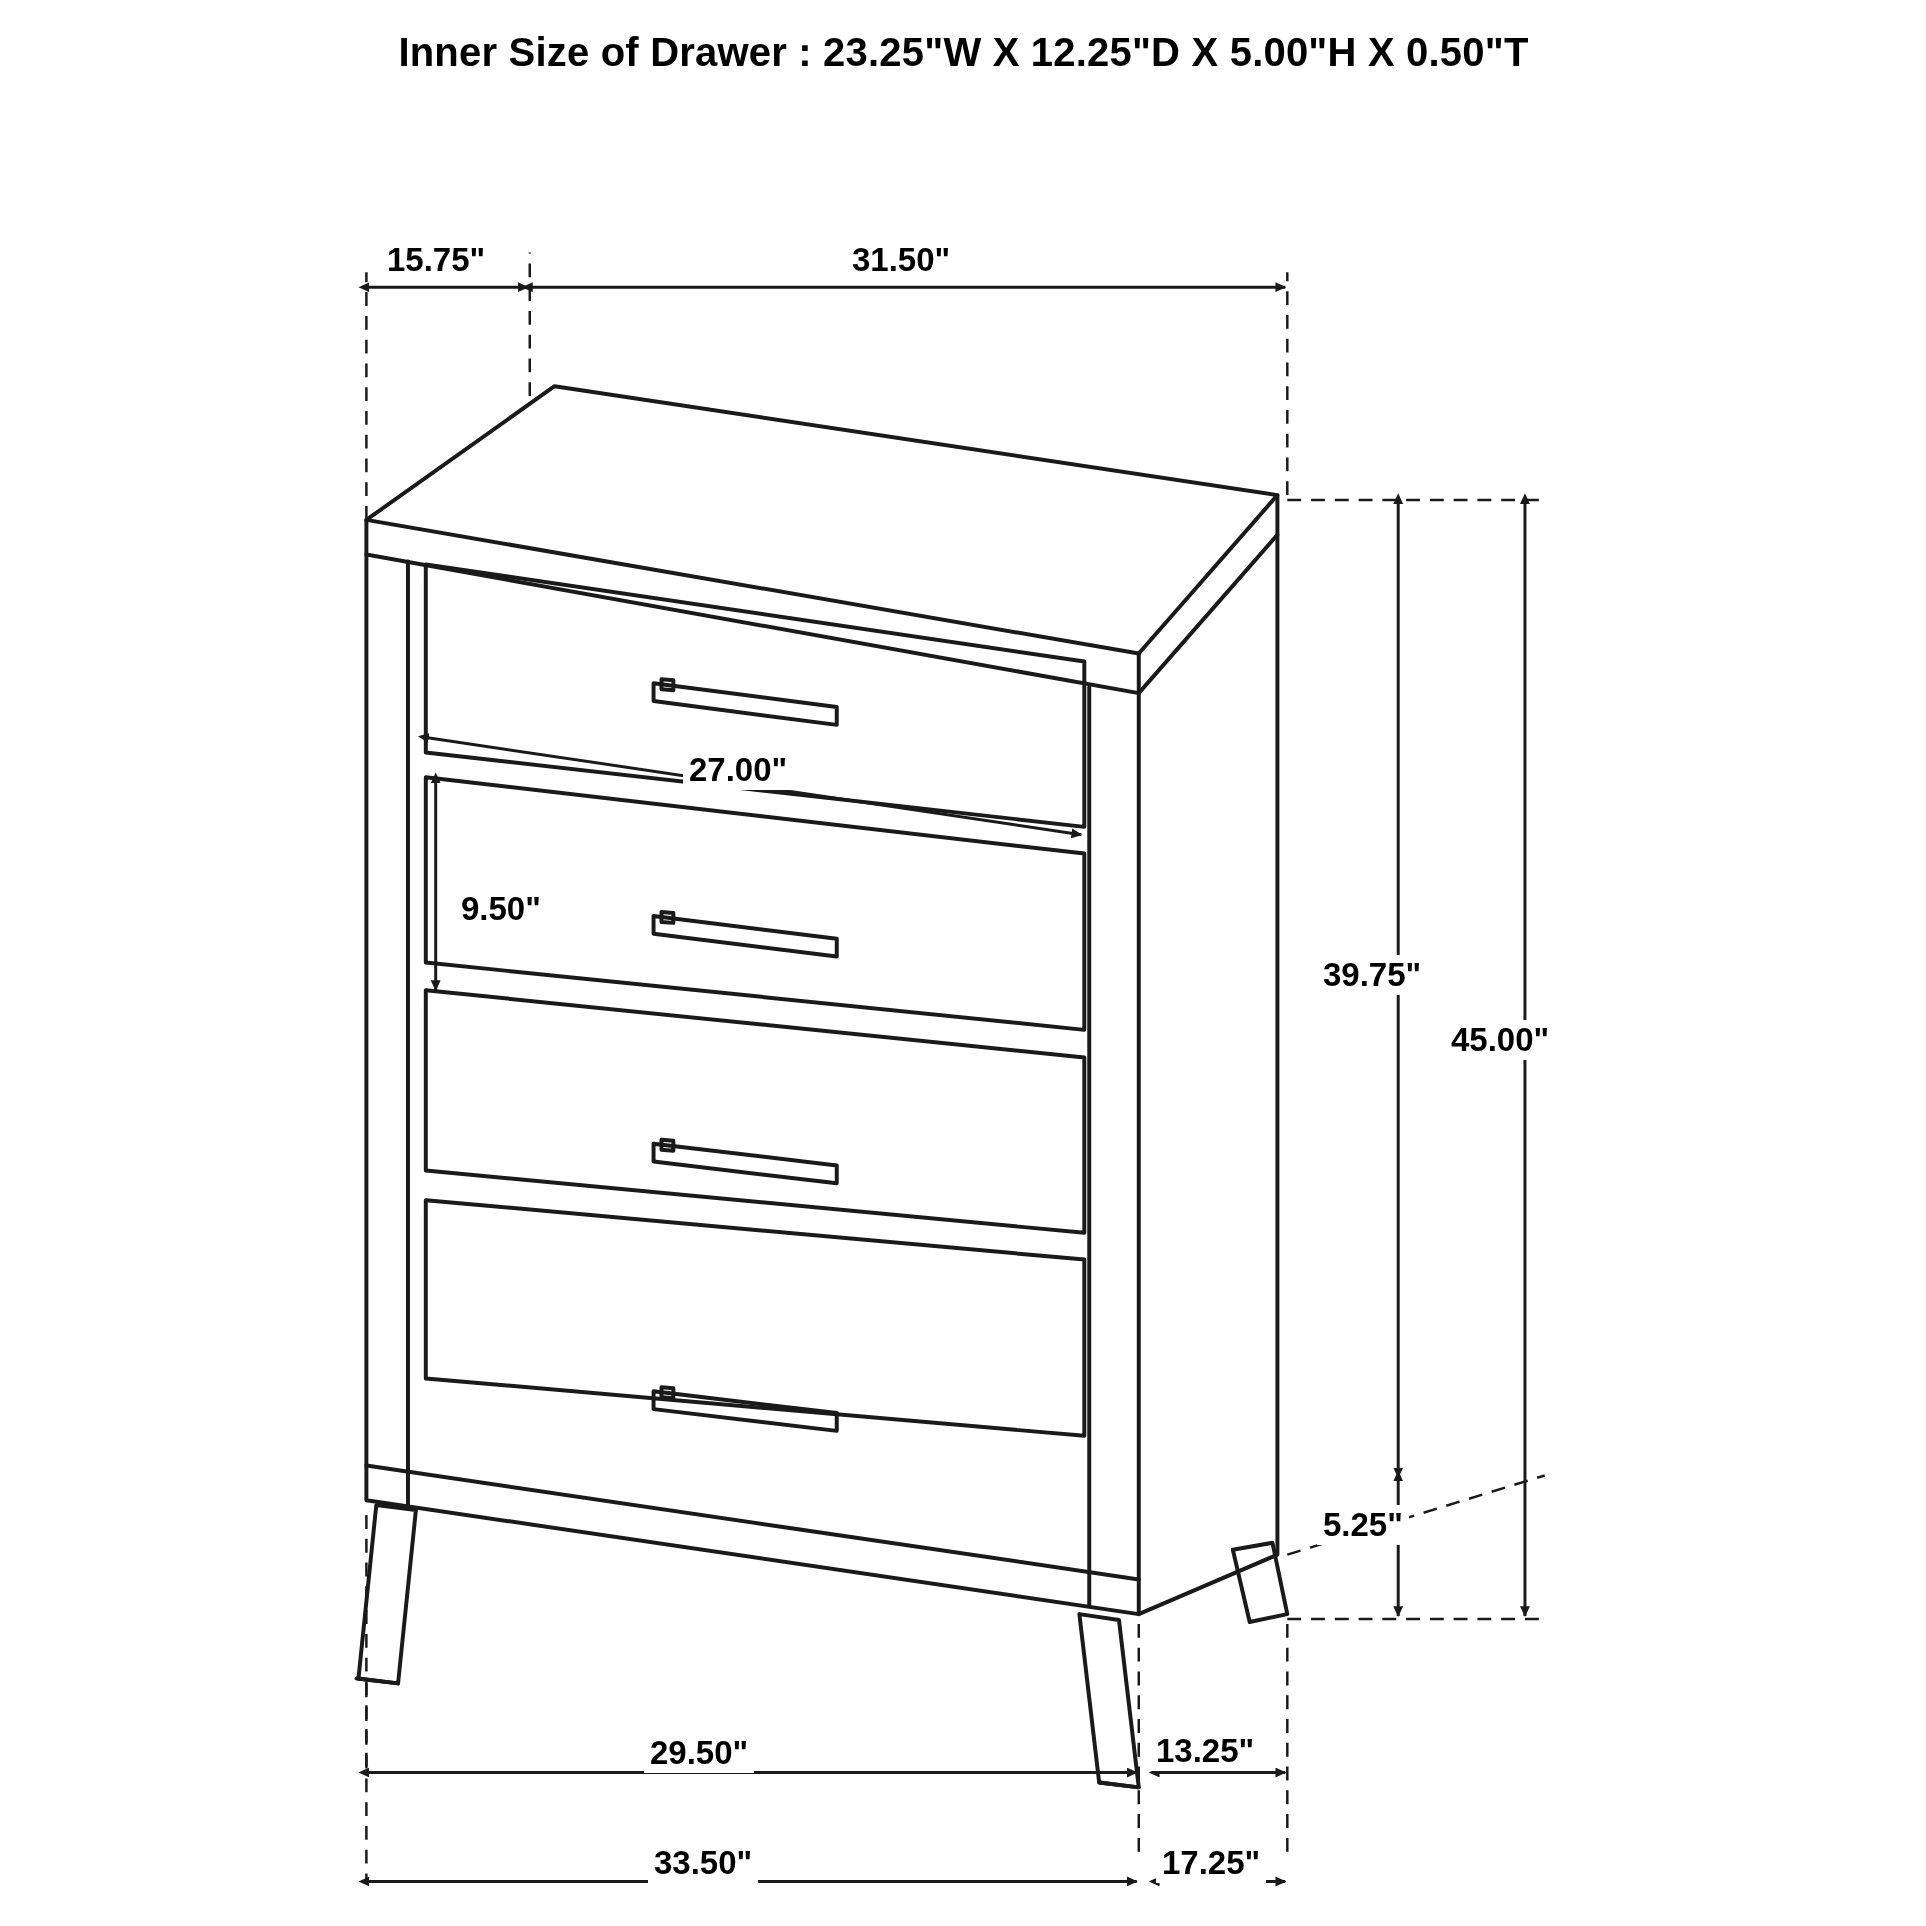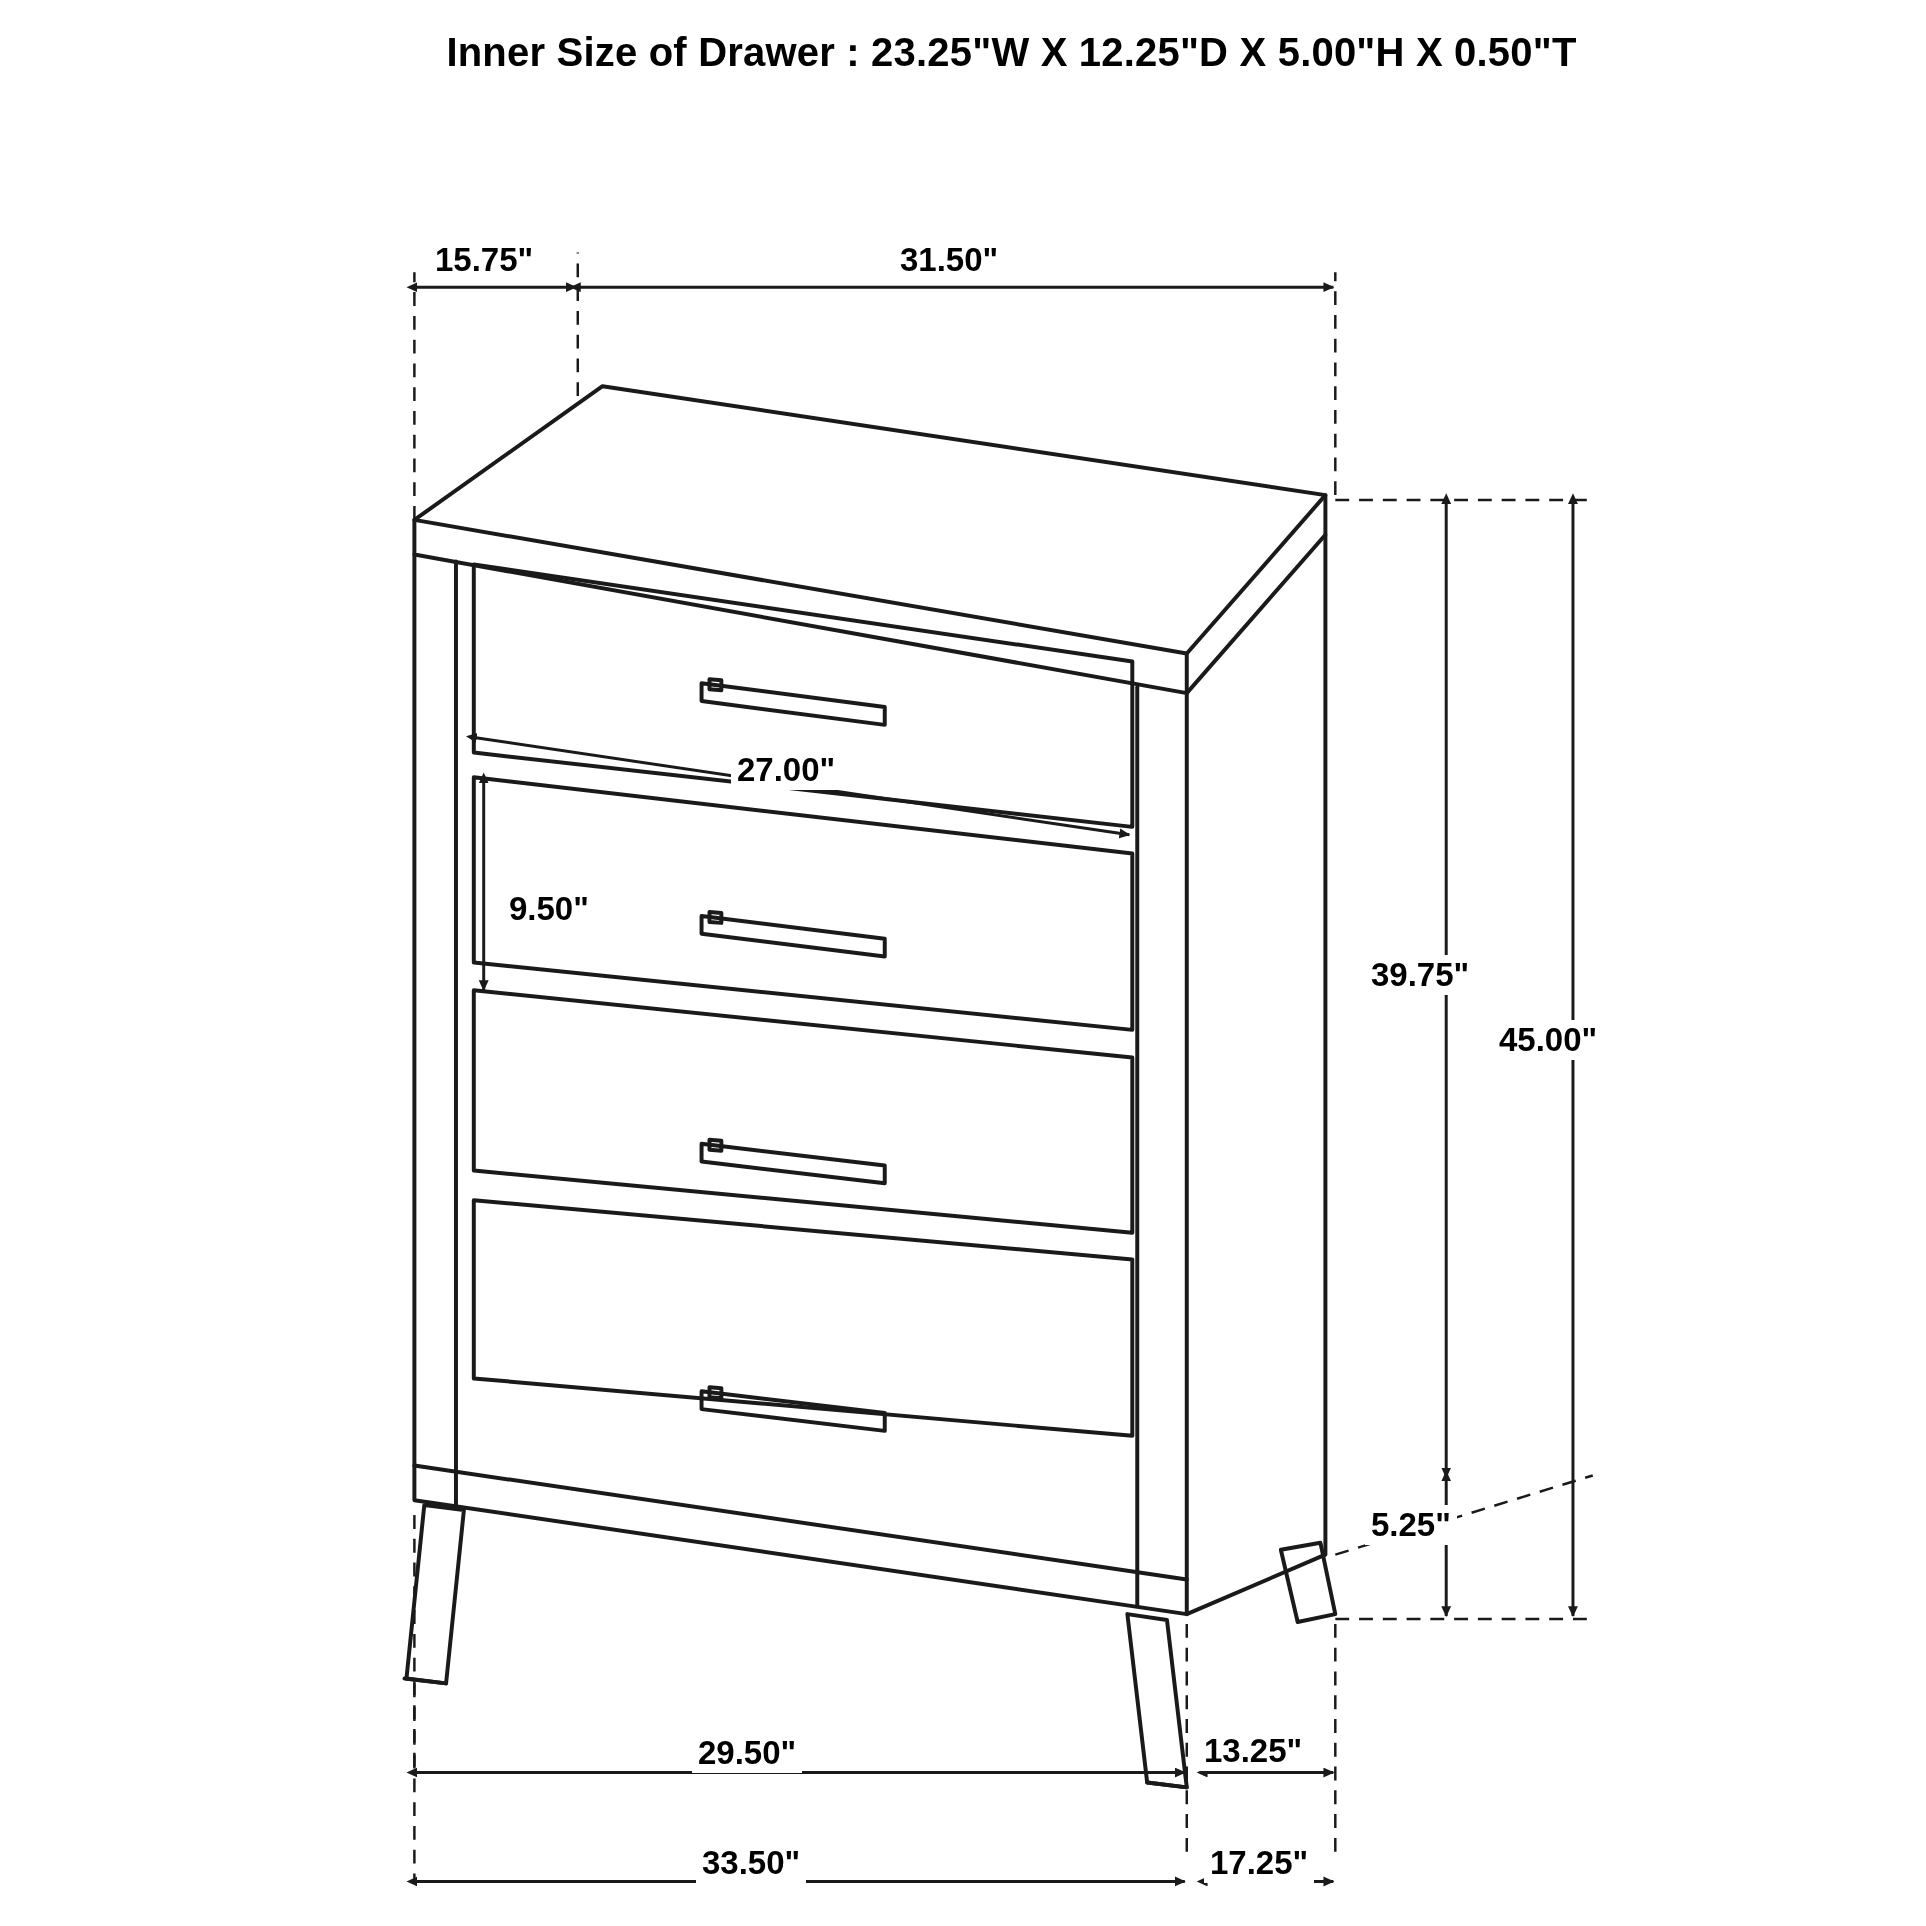--- a/index.html
+++ b/index.html
@@ -11,21 +11,20 @@
     width: 1927px;
     height: 1927px;
     font-family: "Liberation Sans", sans-serif;
     color: #000000;
     overflow: hidden;
   }
   #stage {
     position: relative;
     width: 1688px;
     height: 1927px;
-    margin-left: 48px;
   }
   .title {
     position: absolute;
     top: 30px;
     left: 0;
     width: 1927px;
     text-align: center;
     font-size: 40px;
     font-weight: bold;
     letter-spacing: 0.2px;

